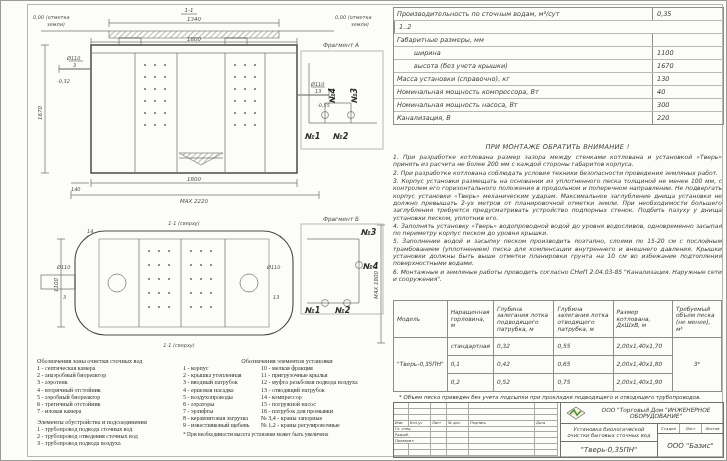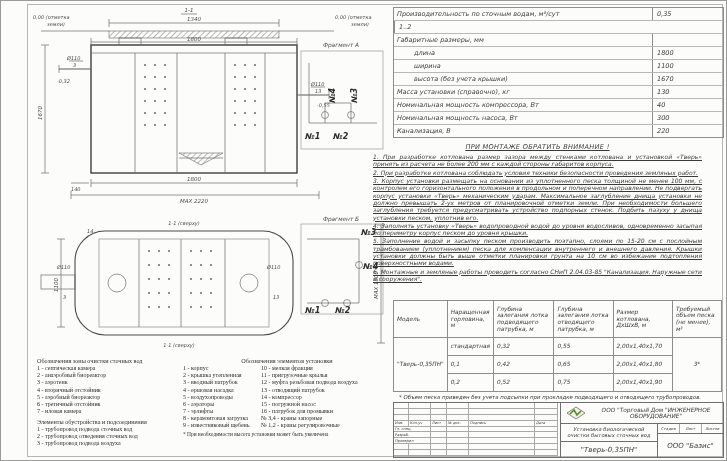--- a/index.html
+++ b/index.html
@@ -6,21 +6,21 @@
   .sheet{position:relative;width:727px;height:461px;background:#fcfcfa;border:1px solid #9a9a98;box-sizing:border-box;
          font-family:"DejaVu Sans",sans-serif;color:#3a3a3a;overflow:hidden;}
   .frame{position:absolute;left:26px;top:3px;right:3px;bottom:3px;border:1px solid #b5b5b2;}
   
   .specs{position:absolute;left:392px;top:6px;width:329px;border:1px solid #8d8d8a;font-style:italic;font-size:6.5px;}
   .specs-row{display:flex;border-bottom:1px solid #b8b8b5;min-height:12px;align-items:center;}
   .specs-row:last-child{border-bottom:none;}
   .specs-label{flex:1;padding:1px 3px;}
   .specs-label.indent{padding-left:20px;}
   .specs-value{width:62px;border-left:1px solid #8d8d8a;padding:1px 4px;align-self:stretch;display:flex;align-items:center;}
-  .attention{position:absolute;left:372px;top:142px;width:329px;font-style:italic;font-size:6px;line-height:1.22;text-align:justify;text-decoration:underline;}
+  .attention{position:absolute;left:392px;top:142px;width:329px;font-style:italic;font-size:6px;line-height:1.22;text-align:justify;}
   .attention-title{text-align:center;font-size:6.6px;margin-bottom:2px;letter-spacing:.3px;}
   .attention-item{margin-bottom:1px;}
   .install{position:absolute;left:392px;top:299px;width:329px;}
   .install table{border-collapse:collapse;width:100%;font-style:italic;font-size:5.8px;line-height:1.15;}
   .install td,.install th{border:1px solid #8d8d8a;padding:1px 3px;font-weight:normal;text-align:left;vertical-align:middle;}
   .install th{height:34px;vertical-align:middle;}
   .install td{height:15px;}
   .install-foot{font-style:italic;font-size:5.4px;margin-top:2px;padding-left:6px;}
   
   .tblock{position:absolute;left:392px;top:401px;width:329px;height:54px;border:1.2px solid #6f6f6c;display:flex;}
@@ -287,24 +287,20 @@
         <div class="specs-value">0,35</div>
       </div>
     <div class="specs-row">
         <div class="specs-value">1..2</div>
       </div>
     <div class="specs-row">
         <div class="specs-label">Габаритные размеры, мм</div>
         <div class="specs-value"></div>
       </div>
     <div class="specs-row">
-        <div class="specs-label indent">длина</div>
-        <div class="specs-value">1800</div>
-      </div>
-    <div class="specs-row">
         <div class="specs-label indent">ширина</div>
         <div class="specs-value">1100</div>
       </div>
     <div class="specs-row">
         <div class="specs-label indent">высота (без учета крышки)</div>
         <div class="specs-value">1670</div>
       </div>
     <div class="specs-row">
         <div class="specs-label">Масса установки (справочно), кг</div>
         <div class="specs-value">130</div>

